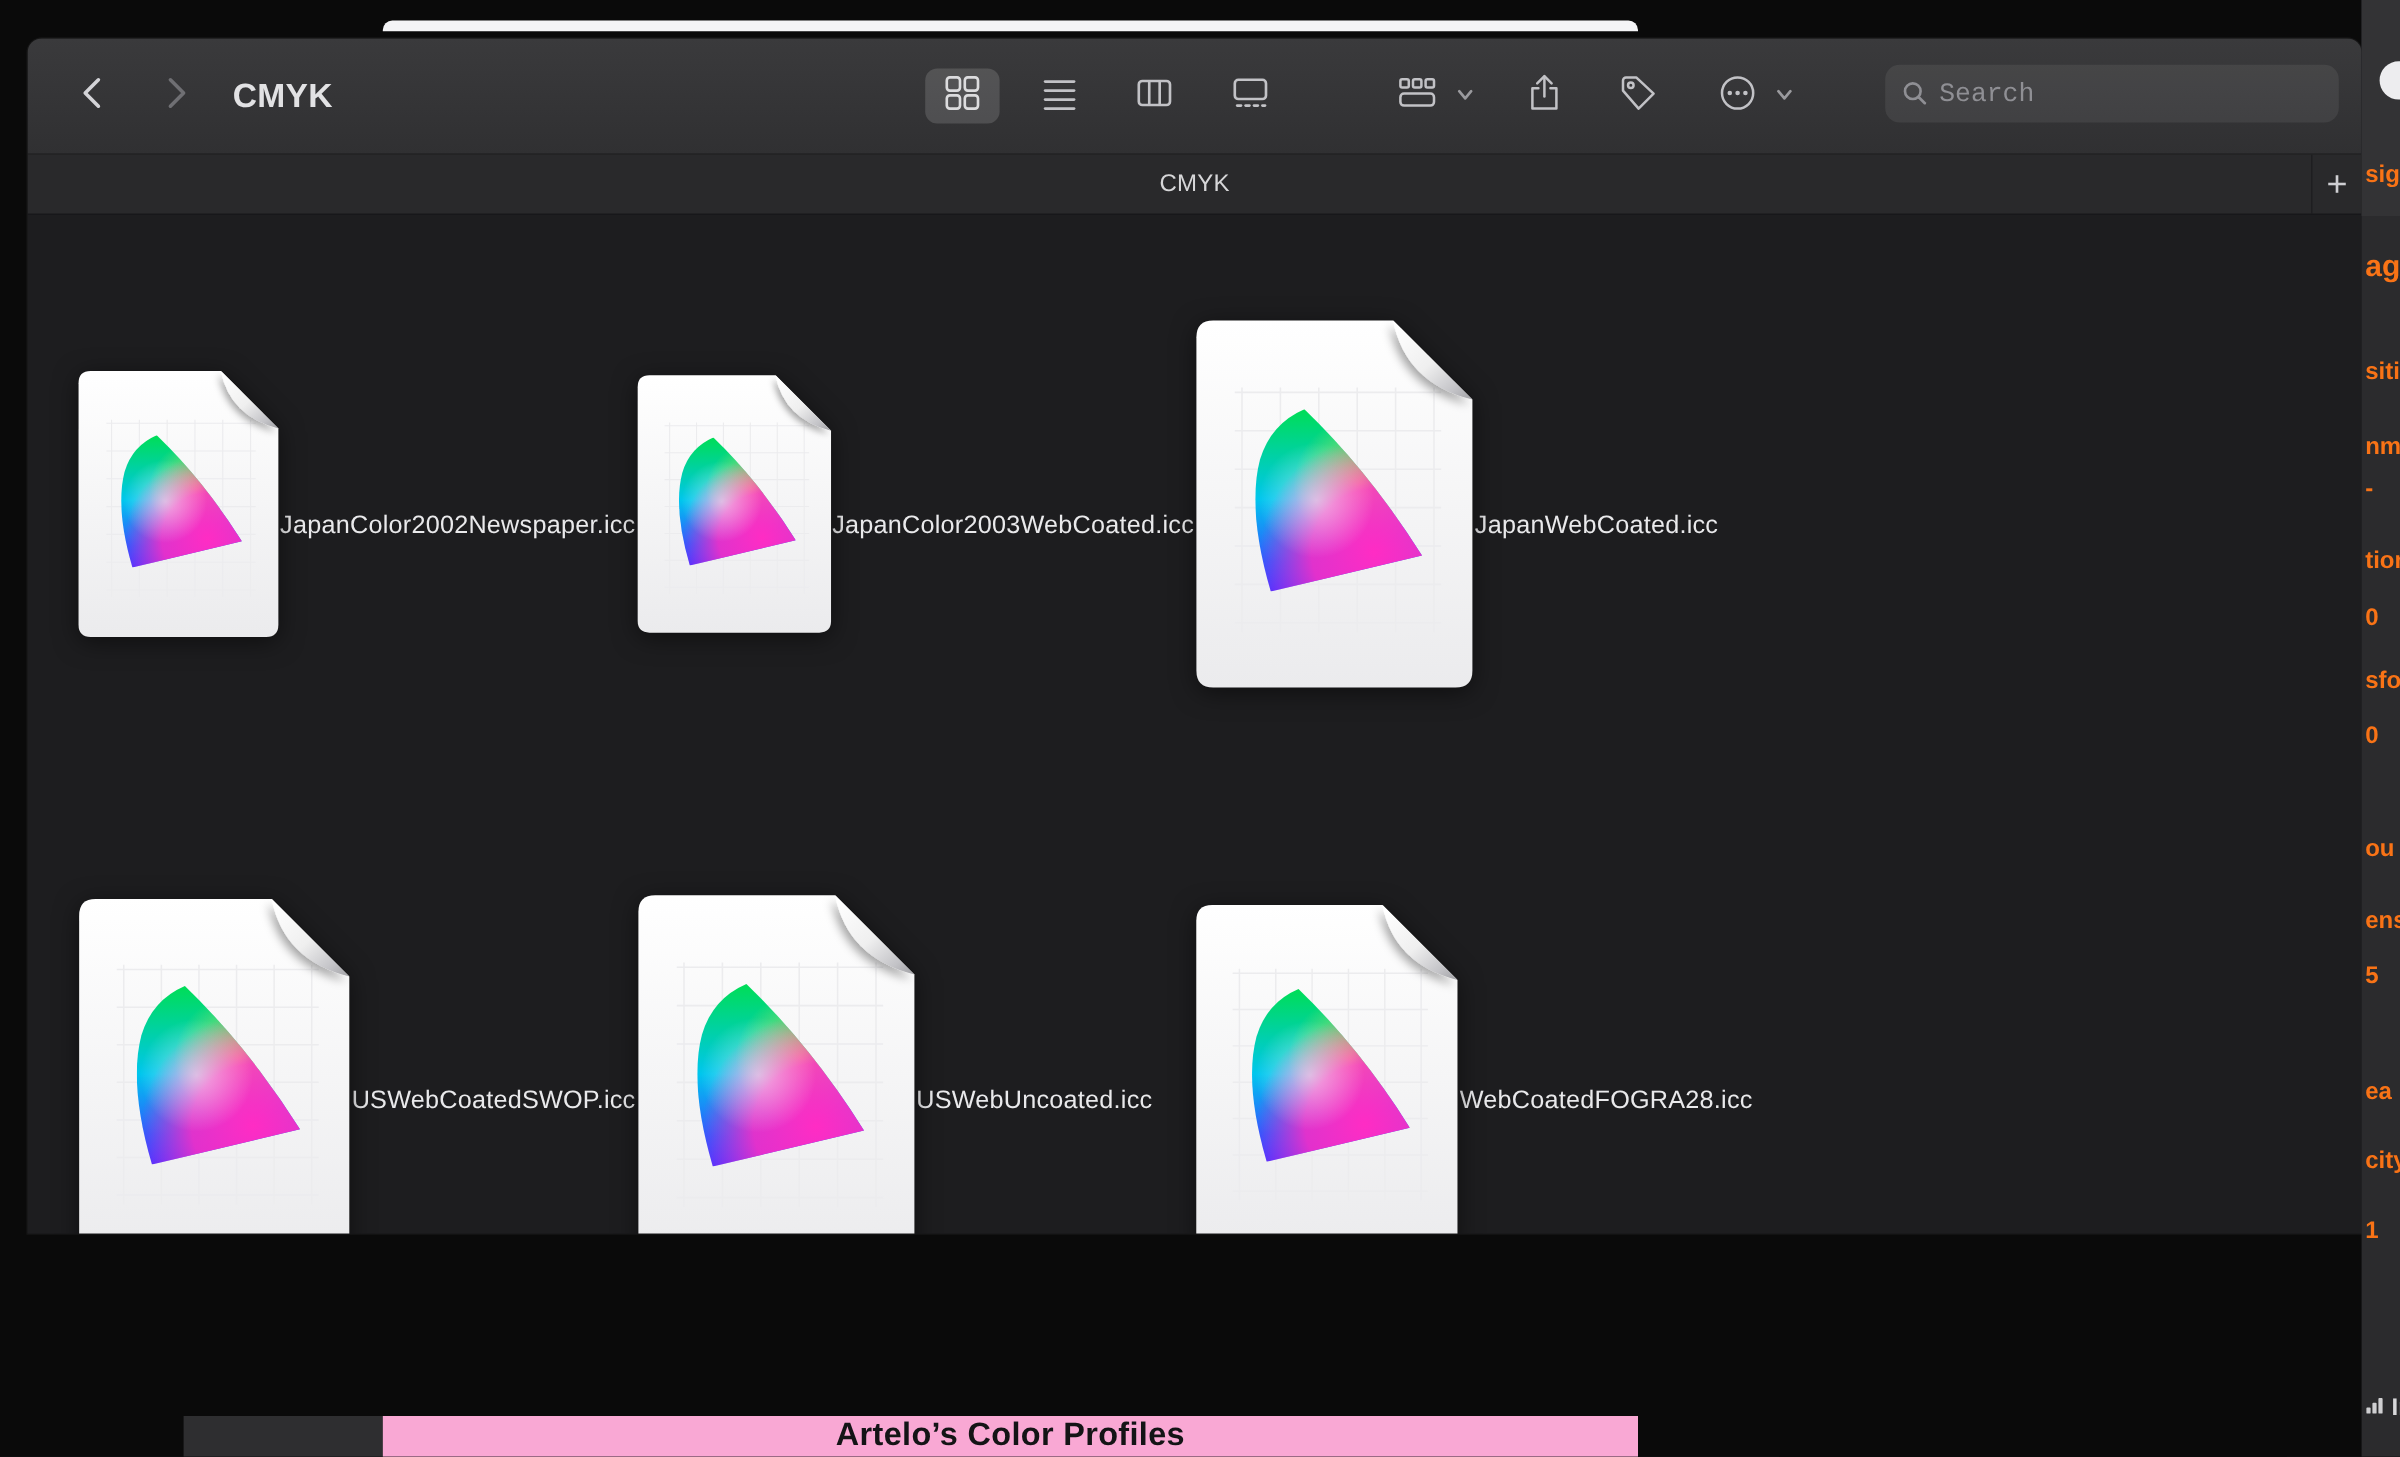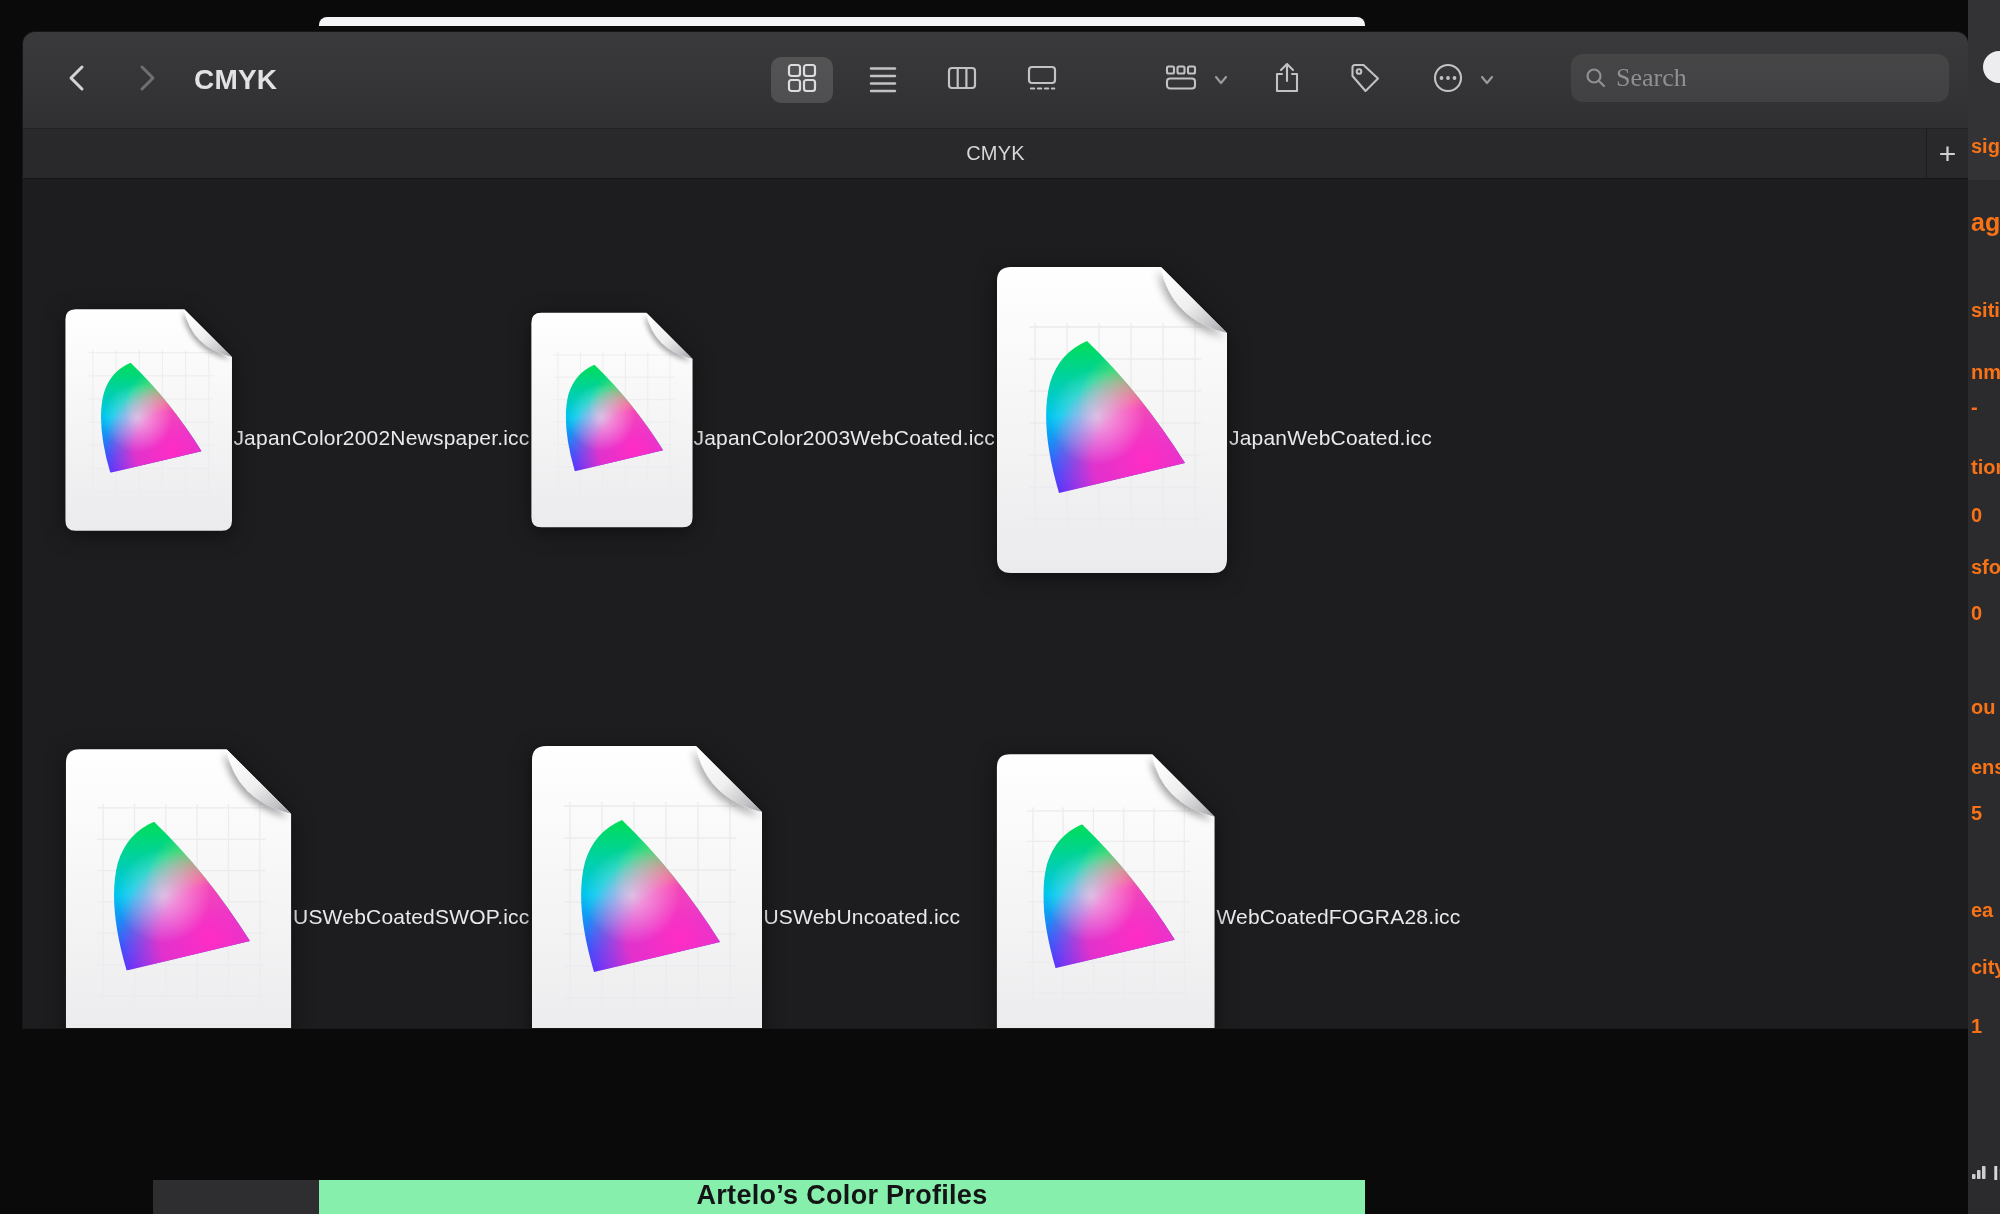--- a/index.html
+++ b/index.html
@@ -1,31 +1,31 @@
 <!DOCTYPE html>
 <html><head>
 <meta charset="utf-8">
 <style>
   html,body{margin:0;padding:0}
   body{width:2000px;height:1214px;background:#0a0a0a;font-family:"Liberation Sans",sans-serif;overflow:hidden;position:relative}
 
   
   .bg-topline{position:absolute;left:319px;top:17px;width:1046px;height:9px;background:#f4f4f6;border-radius:8px 8px 0 0}
-  .bg-band{position:absolute;left:319px;top:1180px;width:1046px;height:34px;background:#86efac;display:flex;justify-content:center}
+  .bg-band{position:absolute;left:319px;top:1180px;width:1046px;height:34px;background:#f9a8d4;display:flex;justify-content:center}
   .bg-band .banner{font-size:27px;font-weight:700;color:#141416;letter-spacing:.3px;margin-top:0}
   .bg-gray{position:absolute;left:153px;top:1180px;width:166px;height:34px;background:#2e2e30}
 
   
   .finder{position:absolute;left:23px;top:32px;width:1945px;height:996px;border-radius:12px 12px 0 0;overflow:hidden;background:#1d1d1f;box-shadow:0 0 0 1px rgba(255,255,255,.05)}
   .toolbar{position:relative;height:96px;background:linear-gradient(#3a3a3c,#303032)}
   .tb-ic{position:absolute;top:50%;transform:translate(-50%,-50%);display:flex;align-items:center;justify-content:center}
   .tb-title{position:absolute;left:171px;top:50%;transform:translateY(-50%);font-size:28px;font-weight:700;color:#e2e2e4;letter-spacing:.2px}
   .view-selected-bg{position:absolute;left:779px;top:50%;transform:translate(-50%,-50%);width:62px;height:46px;border-radius:10px;background:rgba(255,255,255,.14)}
   .search-field{position:absolute;left:1548px;top:22px;width:378px;height:48px;border-radius:12px;background:rgba(255,255,255,.07);display:flex;align-items:center}
-  .search-field input{flex:1;background:transparent;border:none;outline:none;color:#e0e0e2;font-size:26px;font-family:Liberation Serif, serif;padding:0 10px 0 0}
+  .search-field input{flex:1;background:transparent;border:none;outline:none;color:#e0e0e2;font-size:22px;font-family:Liberation Mono, monospace;padding:0 10px 0 0}
   .search-field input::placeholder{color:#8f8f94}
   .search-field .mag{margin-left:13px;margin-right:8px;display:flex}
 
   .tabbar{position:relative;height:51px;background:#29292b;border-top:1px solid #222224;border-bottom:1px solid #151517;display:flex;align-items:center;justify-content:center;box-sizing:border-box}
   .tab-label{font-size:20px;font-weight:500;color:#d6d6d8;letter-spacing:.2px}
   .newtab{position:absolute;left:1903px;top:0;width:42px;height:100%;border-left:1px solid #1c1c1e;display:flex;align-items:center;justify-content:center;font-size:30px;font-weight:300;color:#cfcfd3;box-sizing:border-box}
 
   .content{position:absolute;top:147px;left:0;right:0;bottom:0;background:#1d1d1f}
   .icon-row{position:absolute;left:41px;width:1862px;display:flex}
   .row1{top:86px}

